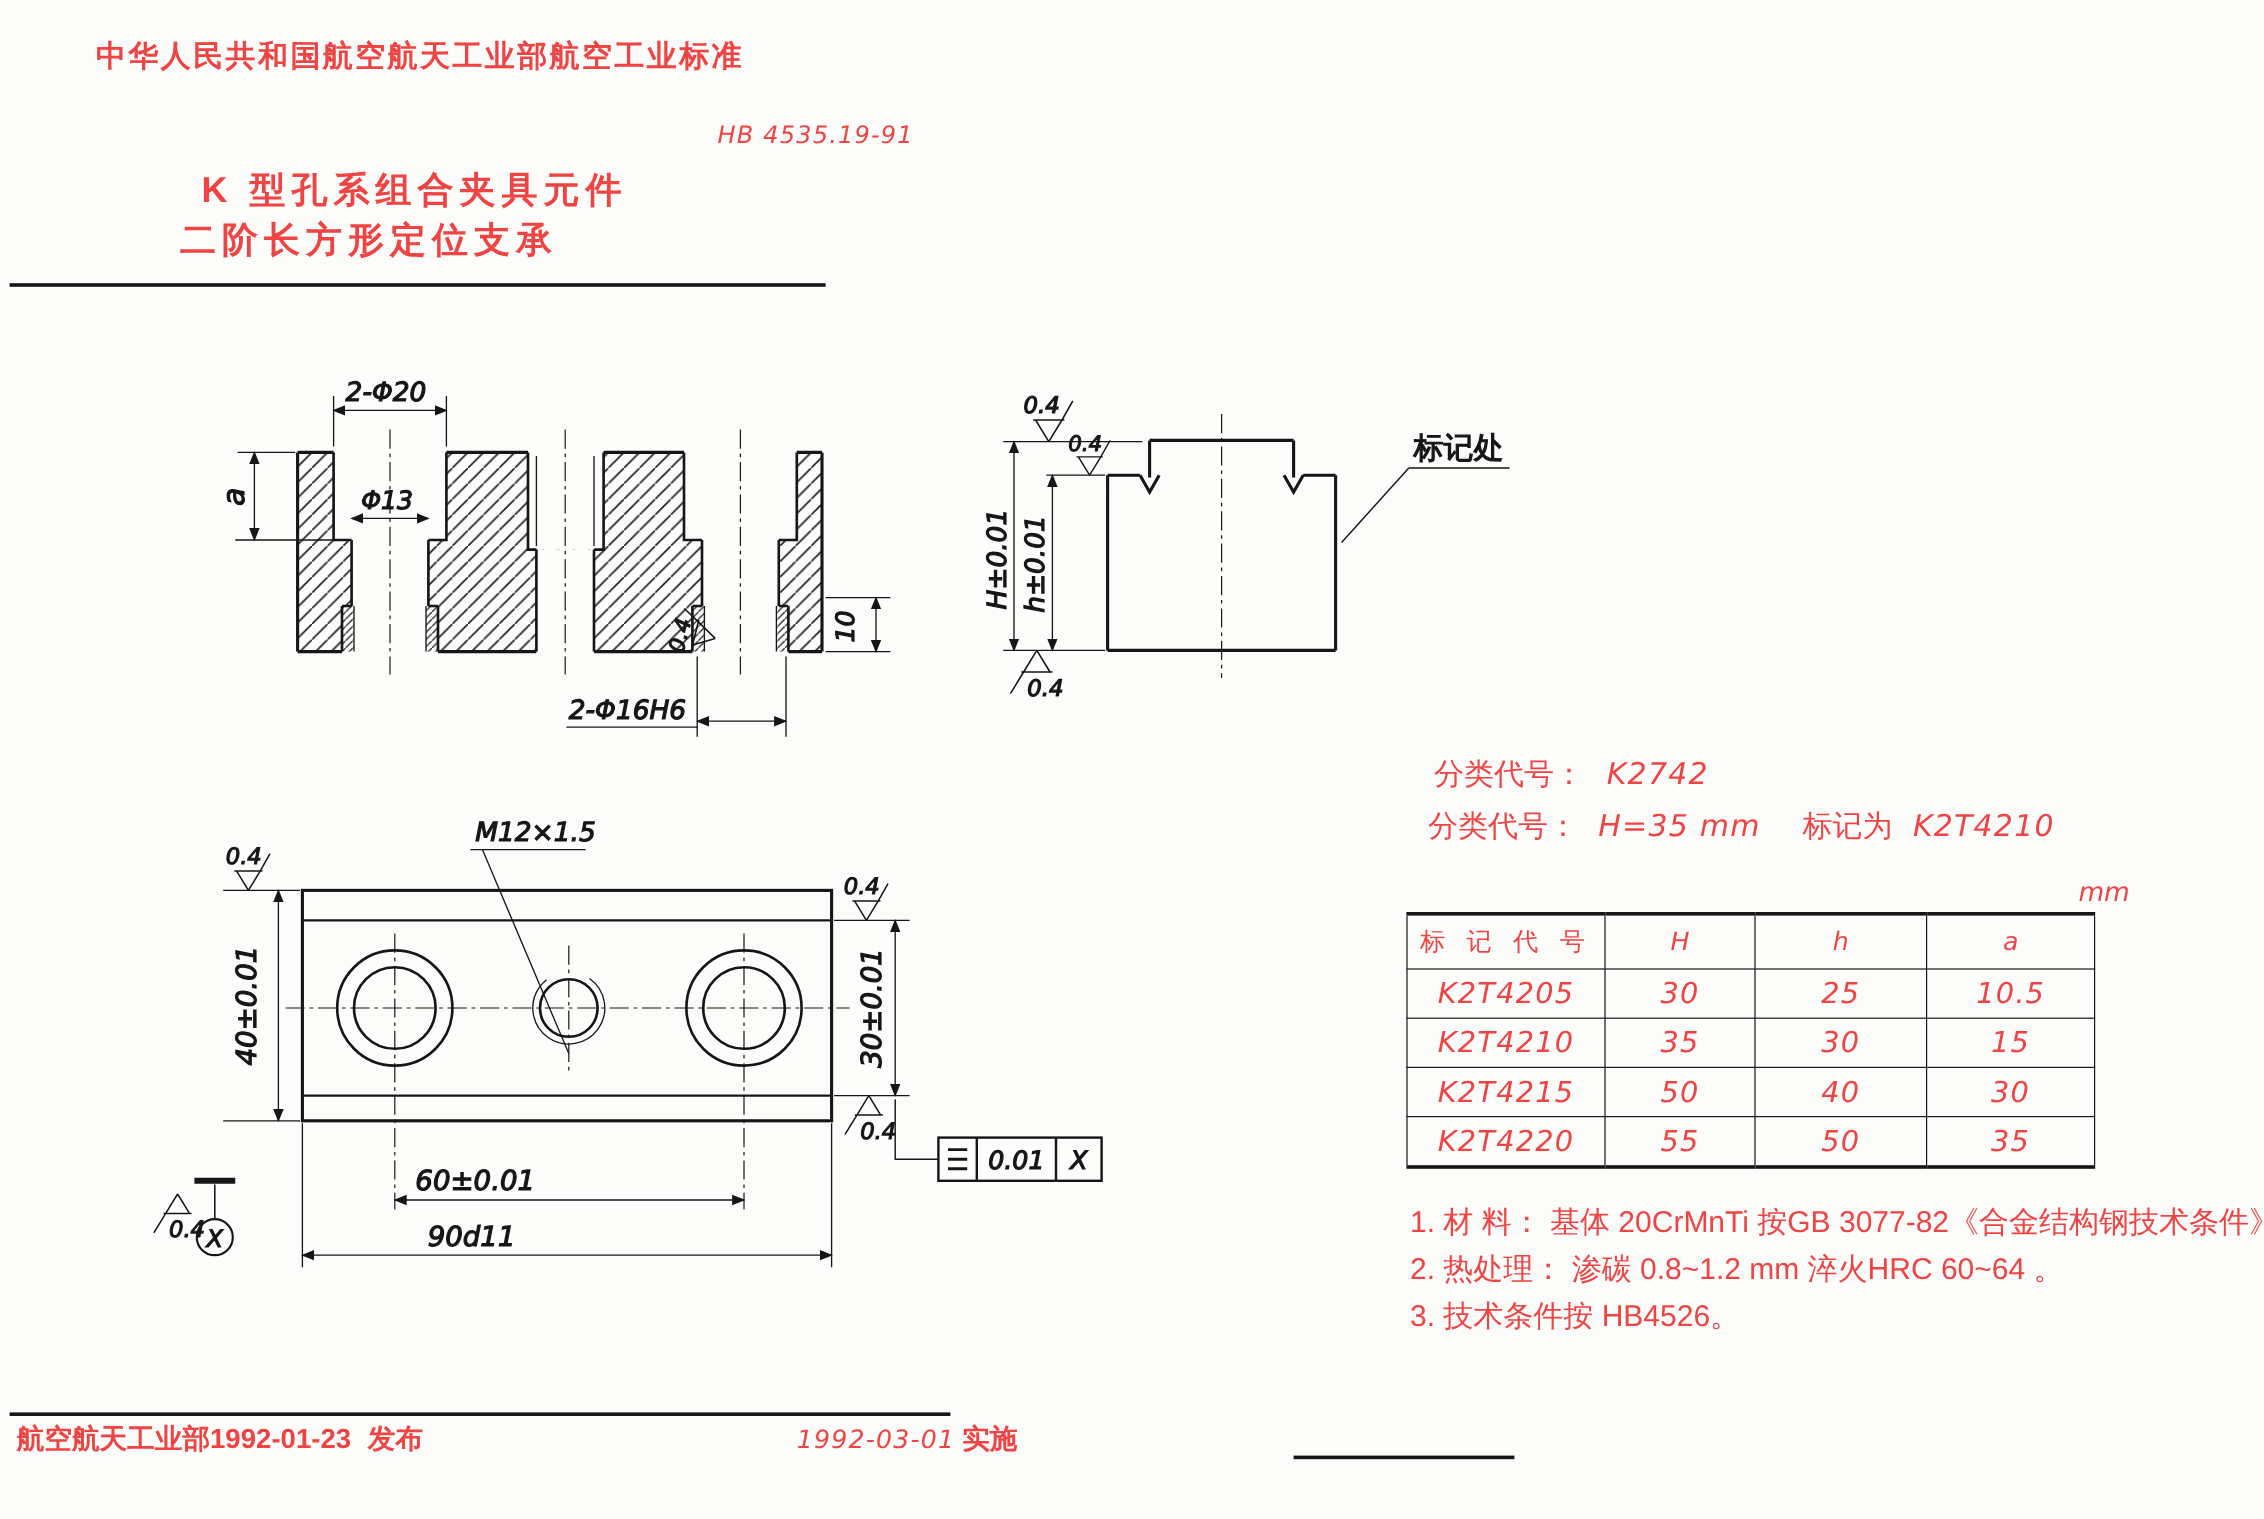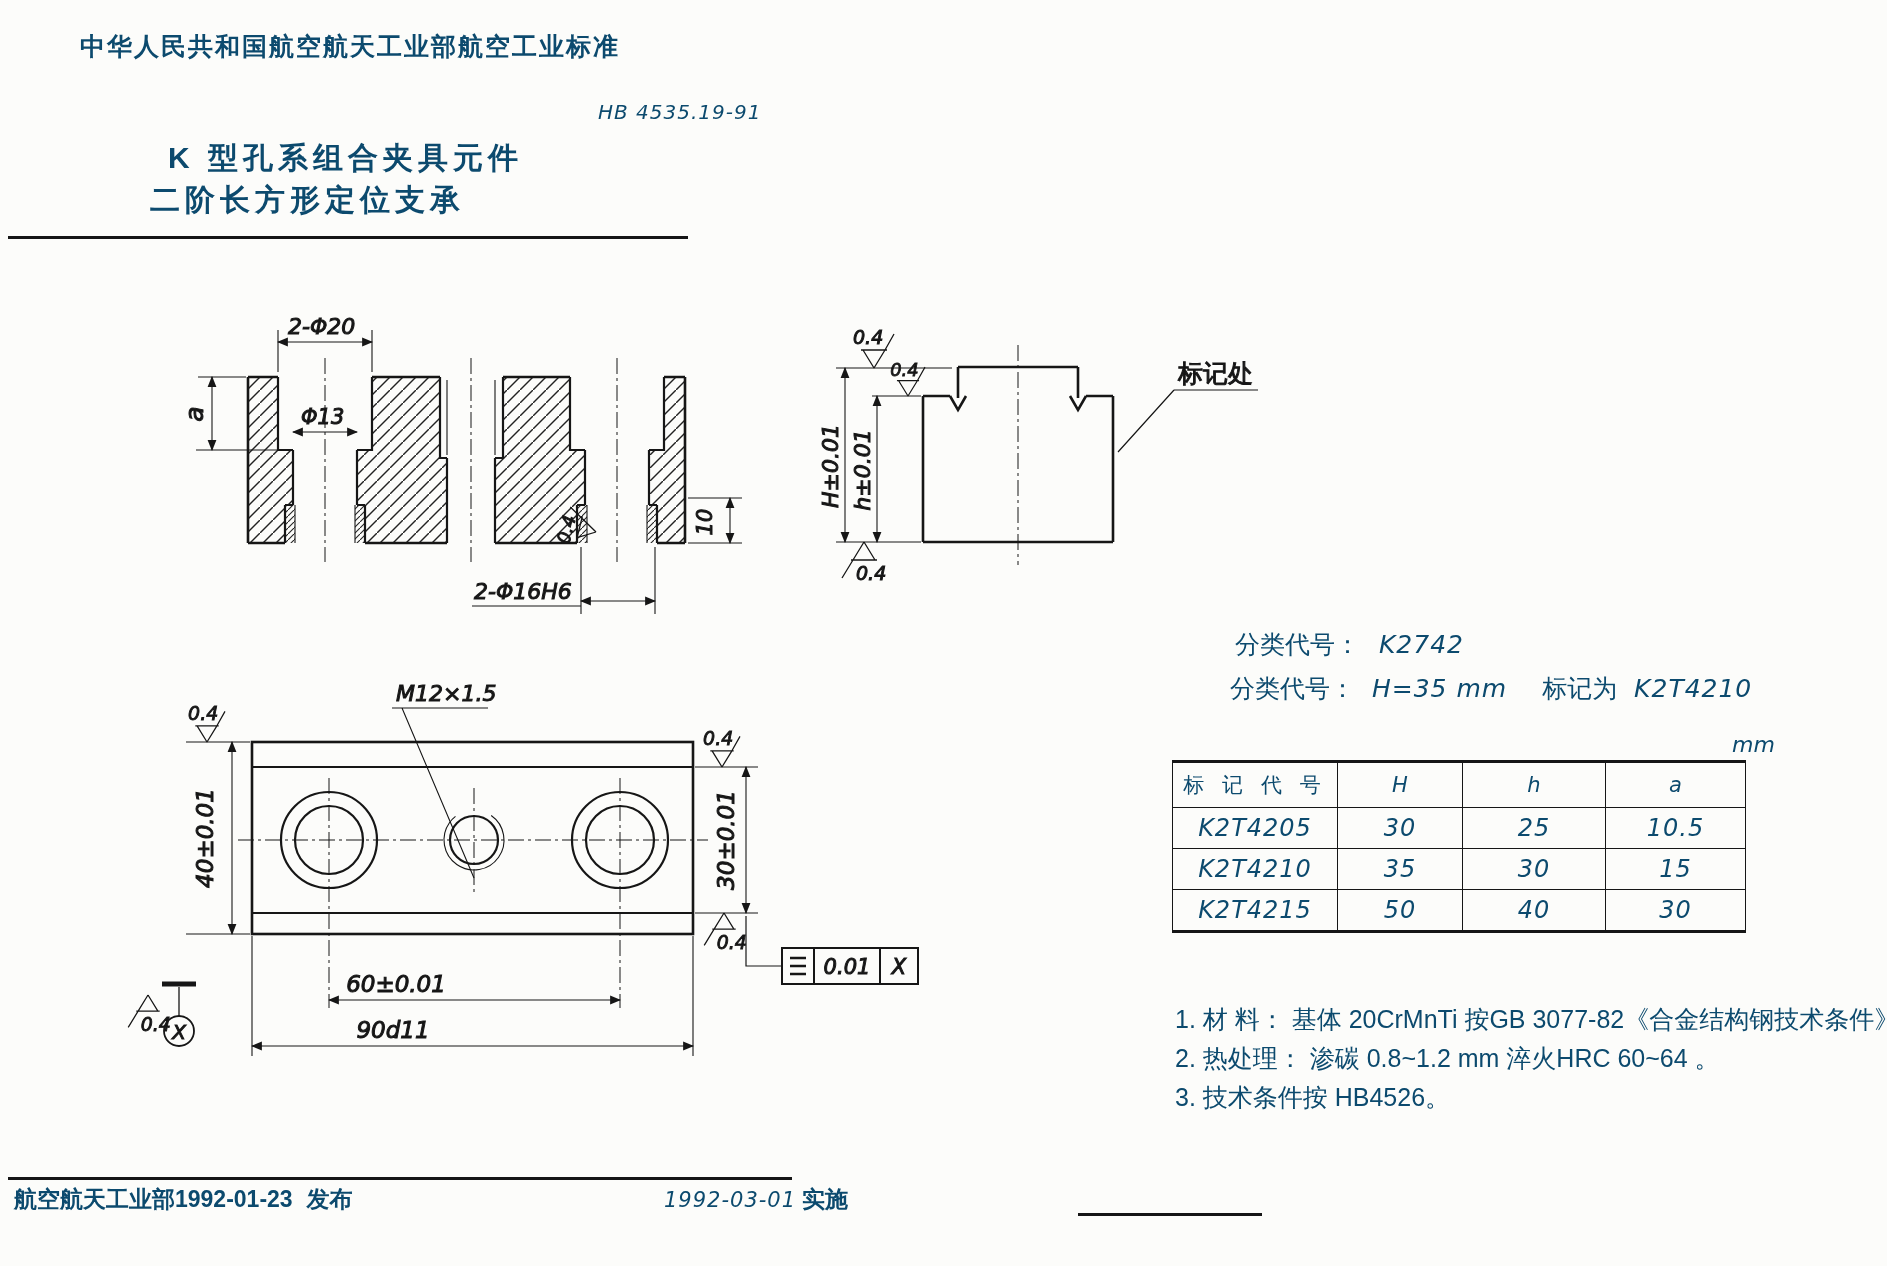--- a/index.html
+++ b/index.html
@@ -1,23 +1,23 @@
 <!DOCTYPE html>
 <html><head>
 <meta charset="utf-8">
 <style>
   html,body{margin:0;padding:0;background:#e8e8e4;}
   .page{position:relative;width:1887px;height:1266px;background:#fcfcfa;overflow:hidden;
-        font-family:"Liberation Sans",sans-serif;color:#0c4a6e;}
+        font-family:"Liberation Sans",sans-serif;color:#ef4444;}
   .abs{position:absolute;}
   .rule{position:absolute;background:#161616;}
   .org{font-size:25px;font-weight:700;letter-spacing:2px;}
   .stdno{font-size:20px;font-style:italic;font-family:"DejaVu Sans",sans-serif;letter-spacing:1px;}
   .title{font-size:30px;font-weight:600;letter-spacing:5px;}
-  .cls{font-size:25px;margin-left:40px;}
+  .cls{font-size:25px;}
   .cls .code{font-style:italic;font-family:"DejaVu Sans",sans-serif;letter-spacing:1px;}
   table.spec{border-collapse:collapse;table-layout:fixed;background:transparent;}
   table.spec td,table.spec th{border:1.6px solid #161616;font-size:24px;text-align:center;
         padding:0;height:40px;font-weight:400;}
   table.spec tr.hd th{height:44px;border-top:3px solid #161616;font-size:21px;letter-spacing:6px;}
   table.spec tr:last-child td{border-bottom:3px solid #161616;}
   table.spec .it{font-style:italic;font-family:"DejaVu Sans",sans-serif;letter-spacing:1px;}
   .unit{font-size:22px;font-style:italic;font-family:"DejaVu Sans",sans-serif;}
   .notes{font-size:25px;line-height:39px;white-space:nowrap;}
   .foot{font-size:21px;white-space:nowrap;}
@@ -74,20 +74,26 @@
       <td class="it">35</td>
       <td class="it">30</td>
       <td class="it">15</td>
     </tr>
     <tr>
       <td class="it">K2T4215</td>
       <td class="it">50</td>
       <td class="it">40</td>
       <td class="it">30</td>
     </tr>
+    <tr>
+      <td class="it">K2T4220</td>
+      <td class="it">55</td>
+      <td class="it">50</td>
+      <td class="it">35</td>
+    </tr>
   </tbody>
     </table>
 
   <div class="abs notes" style="left:1175px;top:1000px;">
     <div>1. 材 料： 基体 20CrMnTi 按GB 3077-82《合金结构钢技术条件》。</div>
     <div>2. 热处理： 渗碳 0.8~1.2 mm  淬火HRC 60~64 。</div>
     <div>3. 技术条件按 HB4526。</div>
   </div>
 
   <div class="rule" style="left:8px;top:1177px;width:784px;height:3px;"></div>

